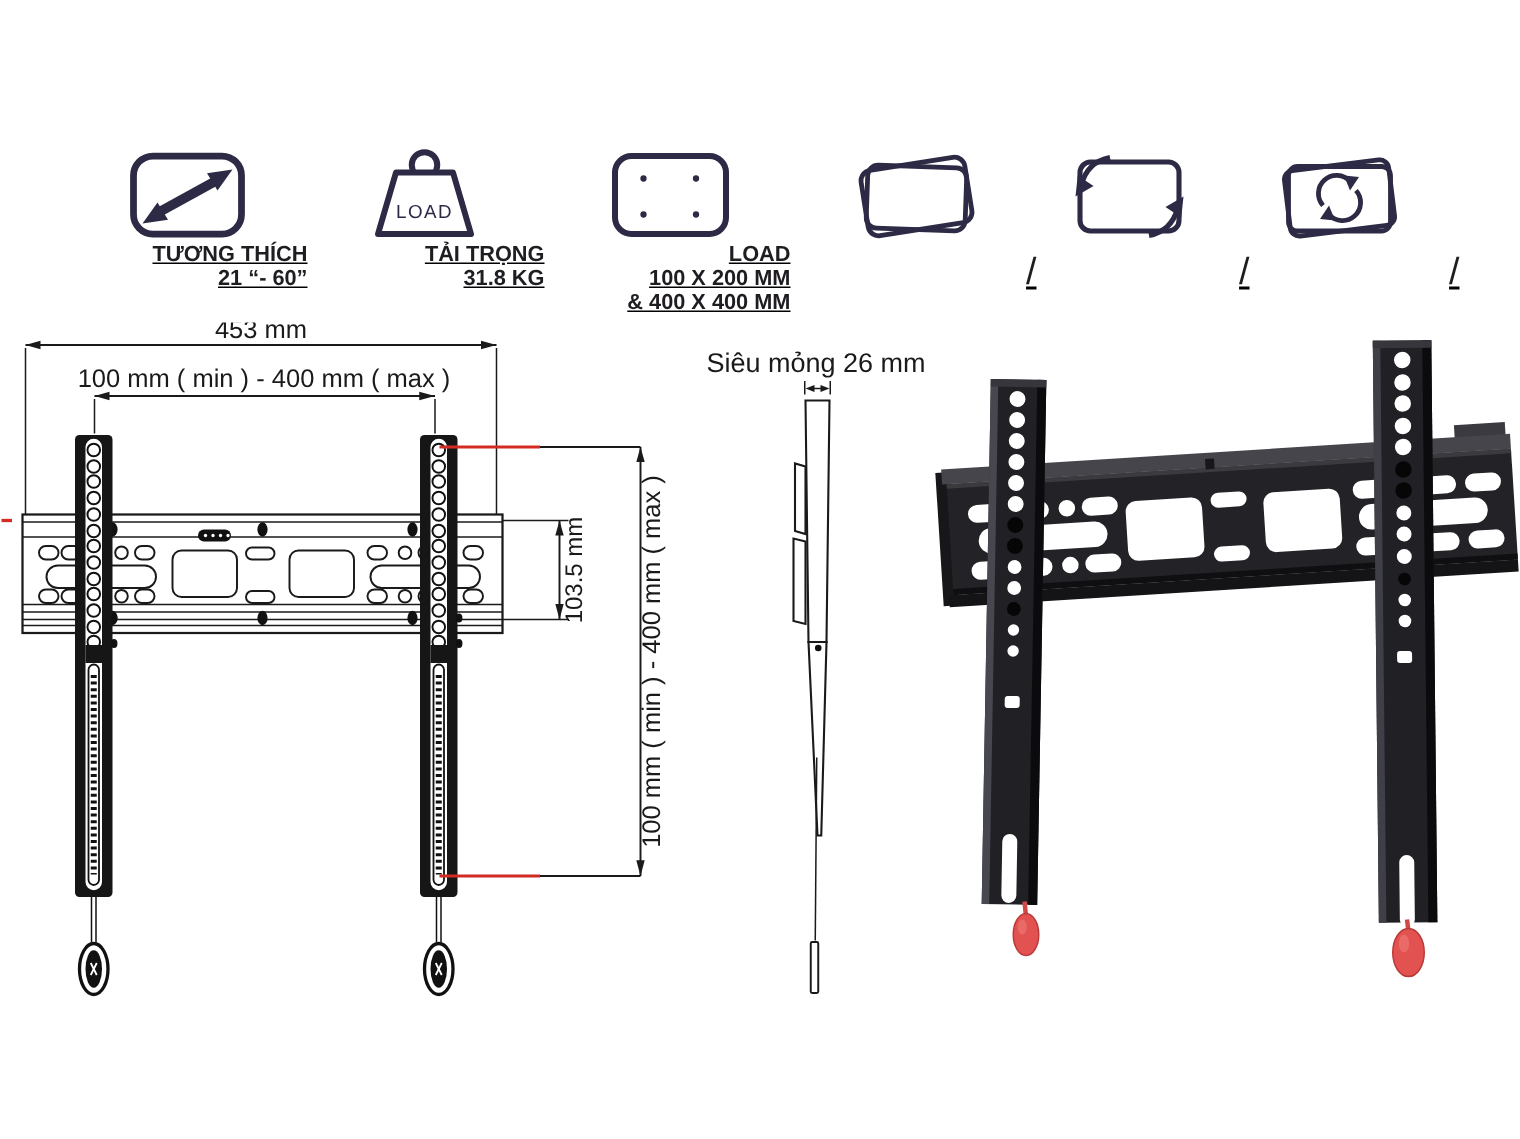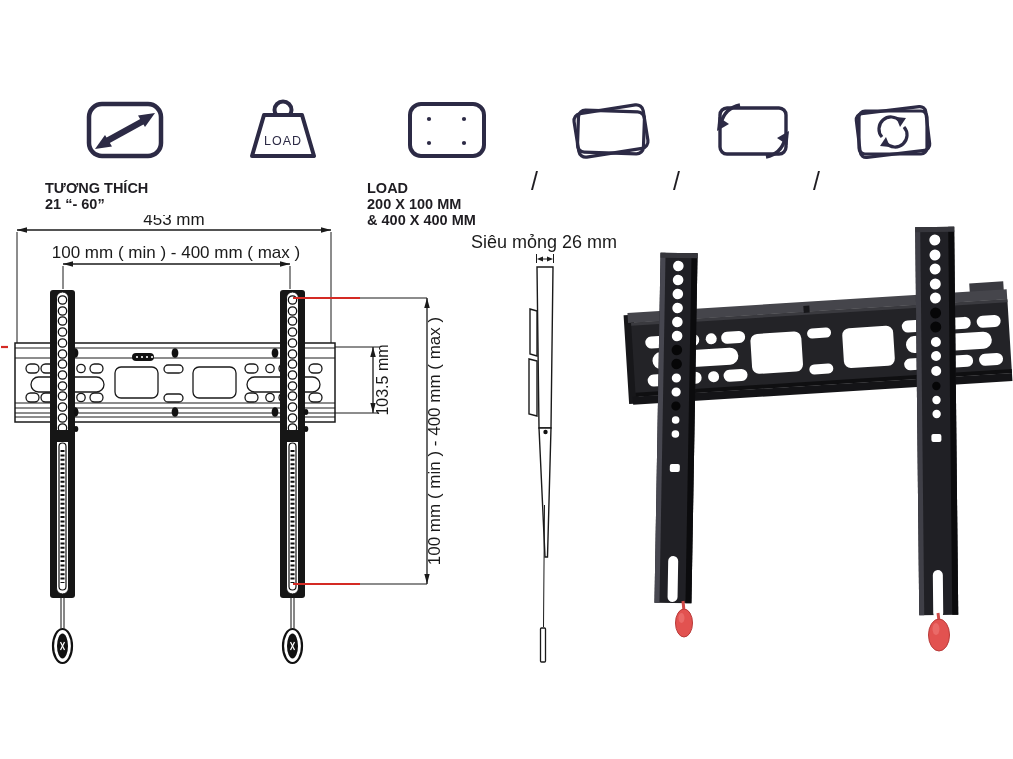--- a/index.html
+++ b/index.html
@@ -1,20 +1,20 @@
 <!DOCTYPE html>
 <html><head>
 <meta charset="utf-8">
 <style>
   html,body{margin:0;padding:0;background:#fff;}
   .page{position:relative;width:1013px;height:759px;background:#fff;overflow:hidden;
         font-family:"Liberation Sans",sans-serif;}
-  .icon-group{position:absolute;top:98px;width:160px;text-align:left;}
+  .icon-group{position:absolute;top:98px;width:160px;text-align:right;text-decoration:underline;}
   .icon-group svg{display:block;margin:0 auto;}
-  .icon-label{font-weight:bold;font-size:14.5px;line-height:16px;color:#1f1d22;margin-top:18px;}
+  .icon-label{font-weight:bold;font-size:14.5px;line-height:16px;color:#1f1d22;margin-top:0;}
   .slash-label{font-size:25px;font-weight:500;color:#1f1d22;margin-top:7px;line-height:24px;}
   .diagram-svg{position:absolute;left:0;top:215px;}
   svg text{font-family:"Liberation Sans",sans-serif;}
   .dim-text{font-size:17px;fill:#1a1a1a;}
   .dim-text-sm{font-size:16px;fill:#1a1a1a;}
   .profile-text{font-size:18px;fill:#1a1a1a;}
   .load-text{font-size:12.5px;letter-spacing:1px;fill:#2c2a45;}
 </style>
 </head>
 <body>
@@ -33,33 +33,37 @@
       <div>21 “- 60”</div>
     </div>
   </div>
 
   <div class="icon-group" style="left:203px;">
     <svg width="160" height="64" viewBox="0 0 160 64">
       <circle cx="80" cy="12" r="8.5" fill="none" stroke="#2c2a45" stroke-width="4"></circle>
       <path d="M61,17 H99 L111,58 H49 Z" fill="#fff" stroke="#2c2a45" stroke-width="4" stroke-linejoin="round"></path>
       <text class="load-text" x="80" y="47" text-anchor="middle">LOAD</text>
     </svg>
+    <div class="icon-label">
+      <div>TẢI TRỌNG</div>
+      <div>31.8 KG</div>
+    </div>
   </div>
 
   <div class="icon-group" style="left:367px;">
     <svg width="160" height="64" viewBox="0 0 160 64">
       <rect x="43" y="6" width="74" height="52" rx="11" fill="none" stroke="#2c2a45" stroke-width="4"></rect>
       <circle cx="62" cy="21" r="2.1" fill="#2c2a45"></circle>
       <circle cx="97" cy="21" r="2.1" fill="#2c2a45"></circle>
       <circle cx="62" cy="45" r="2.1" fill="#2c2a45"></circle>
       <circle cx="97" cy="45" r="2.1" fill="#2c2a45"></circle>
     </svg>
     <div class="icon-label">
       <div>LOAD</div>
-      <div>200 X 100 MM</div>
+      <div>100 X 200 MM</div>
       <div>&amp; 400 X 400 MM</div>
     </div>
   </div>
 
   <div class="icon-group" style="left:531px;">
     <svg width="160" height="64" viewBox="0 0 160 64">
       <g transform="rotate(-9 80 33)">
         <rect x="45" y="11" width="70" height="44" rx="7" fill="none" stroke="#2c2a45" stroke-width="3.2"></rect>
       </g>
       <g transform="rotate(2 80 33)">

